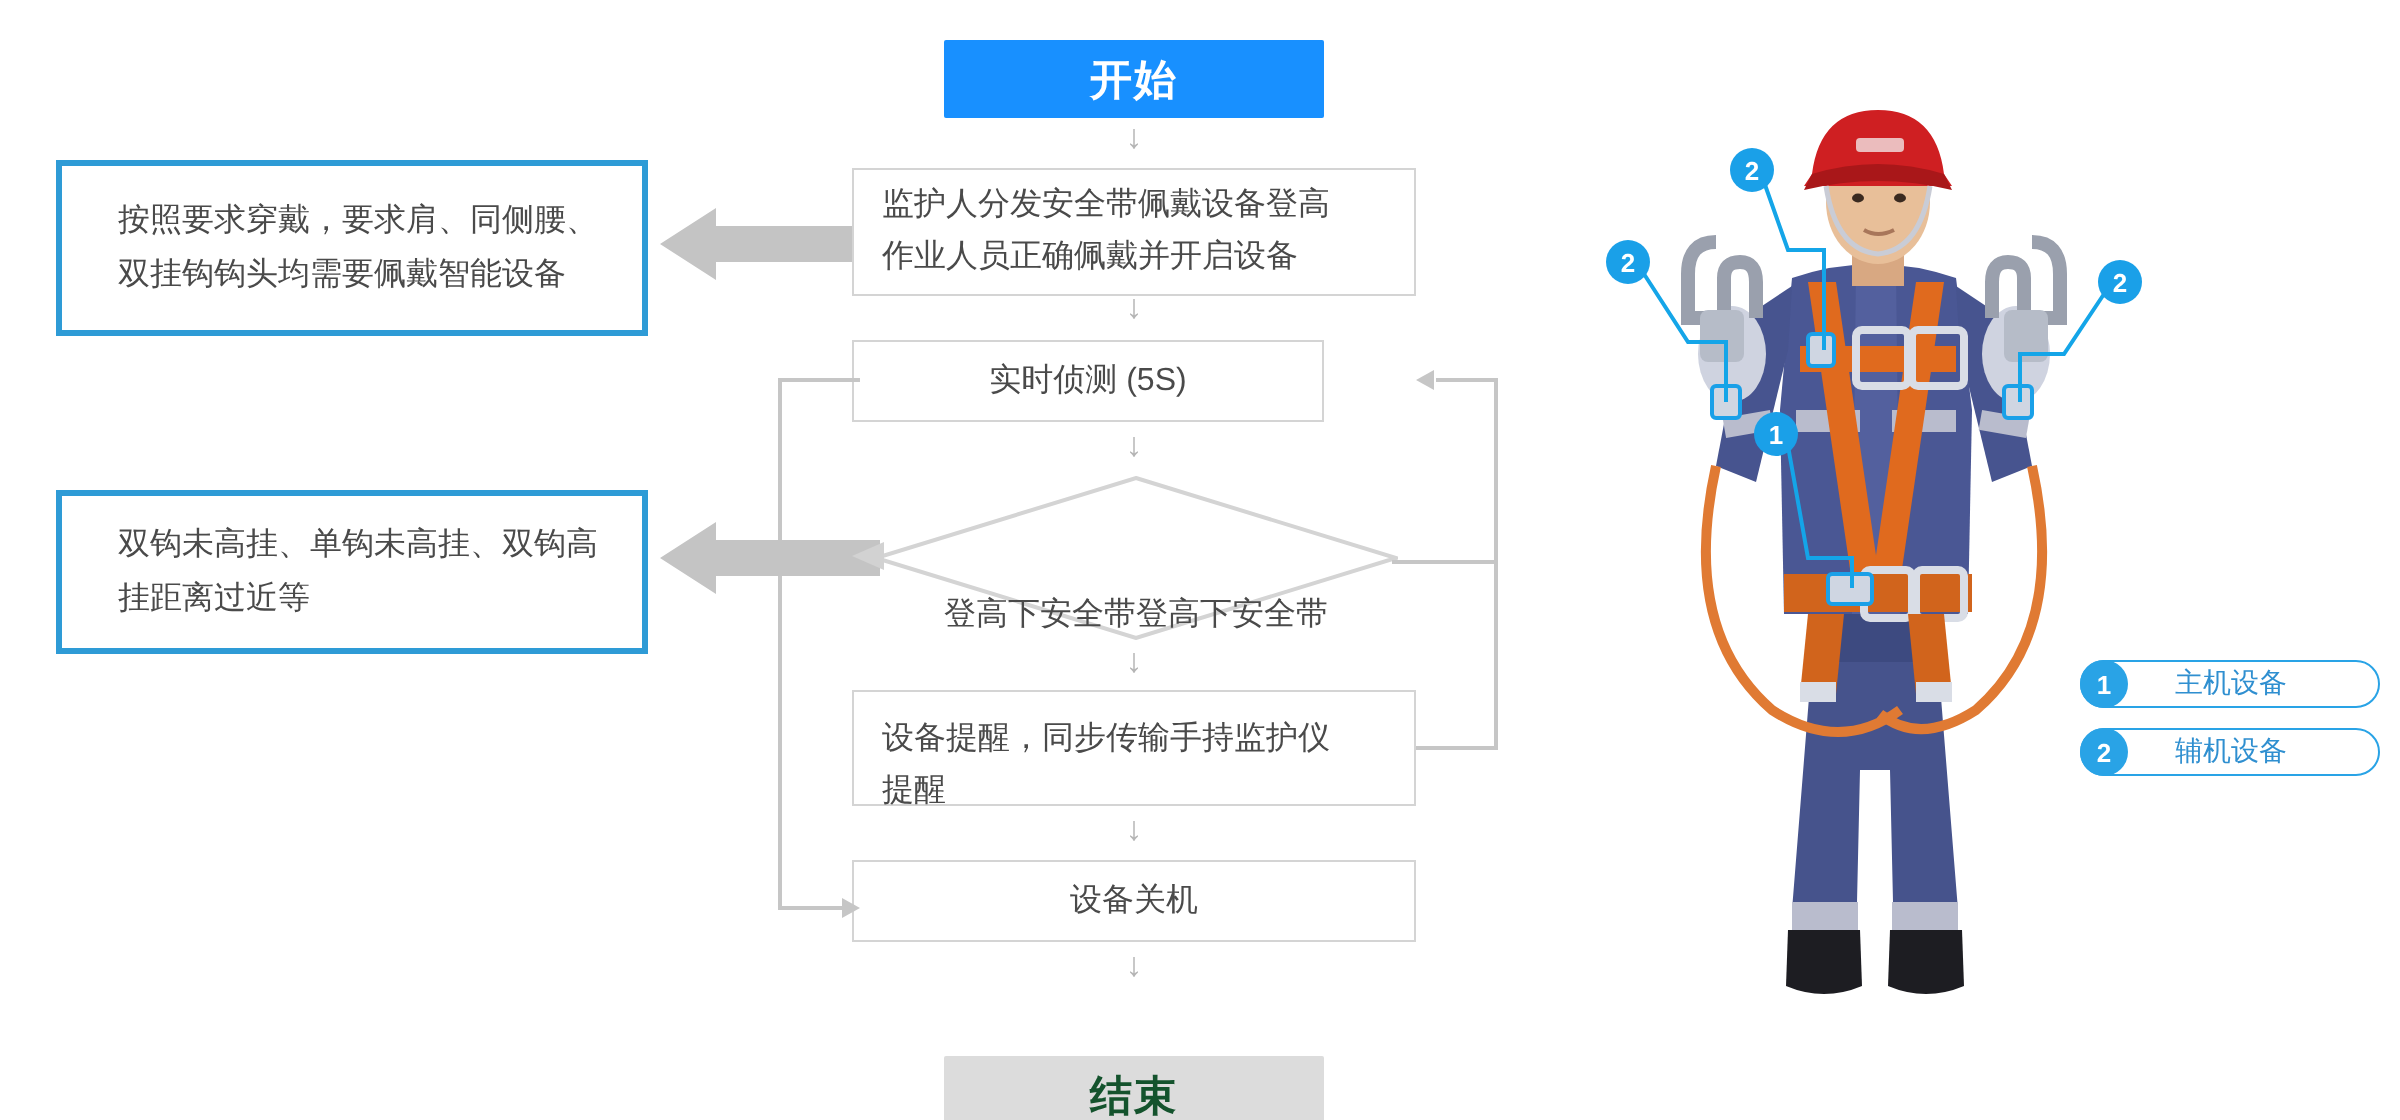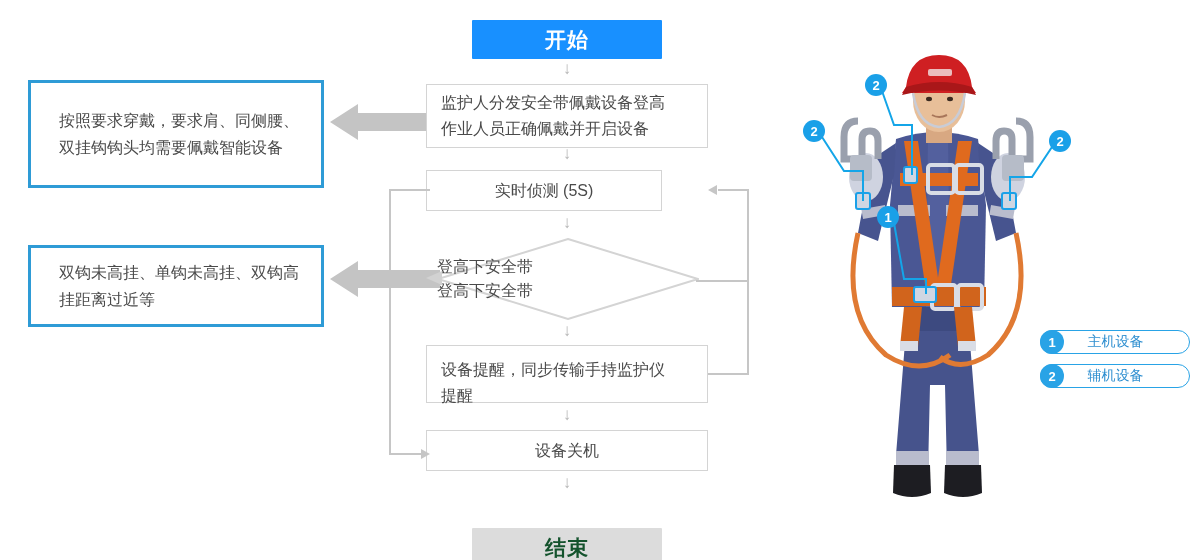--- a/index.html
+++ b/index.html
@@ -52,22 +52,22 @@
   .proc-3 { left: 426px; top: 345px; width: 282px; height: 58px; }
   .proc-4 { left: 426px; top: 430px; width: 282px; height: 41px; }
 
   
   .diamond-wrap {
     left: 437px; top: 238px; width: 262px; height: 82px;
   }
   .diamond-wrap svg { display: block; }
   .diamond-label {
     position: absolute; left: 0; top: 0; width: 100%; height: 100%;
-    display: flex; flex-direction: column;
-    align-items: flex-start; justify-content: center;
+    display: flex; flex-direction: row;
+    align-items: flex-end; justify-content: center;
     color: #4a4a4a; font-size: 16px; line-height: 24px;
     text-align: center;
   }
 
   
   .tick-arrow {
     color: #b5b5b5;
     font-size: 17px;
     line-height: 1;
     text-align: center;
@@ -76,21 +76,21 @@
   
   .callout {
     border: 3px solid #2e9bd6;
     background: #ffffff;
     color: #4a4a4a;
     font-size: 16px;
     line-height: 27px;
     display: flex; align-items: center;
     padding: 0 14px 0 28px;
   }
-  .callout-1 { left: 28px; top: 80px;  width: 296px; height: 108px; }
+  .callout-1 { left: 28px; top: 80px;  width: 296px; height: 88px; }
   .callout-2 { left: 28px; top: 245px; width: 296px; height: 82px; }
 
   
   .block-arrow svg { display: block; }
 
   
   .loop svg { display: block; }
 
   
   .photo { left: 800px; top: 55px; width: 290px; height: 450px; }

